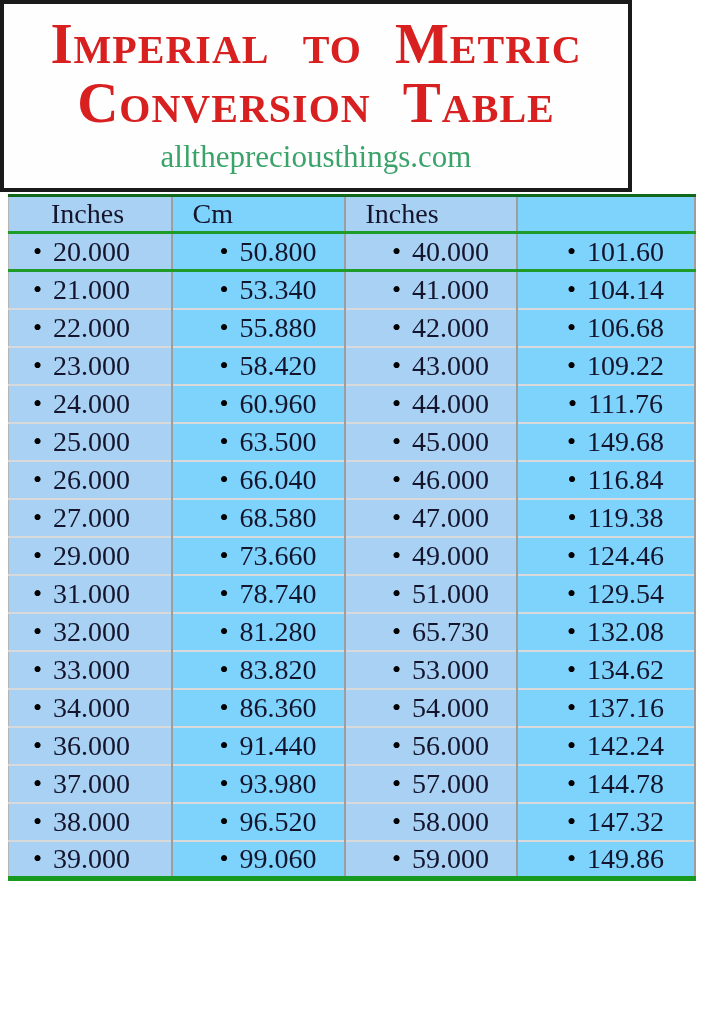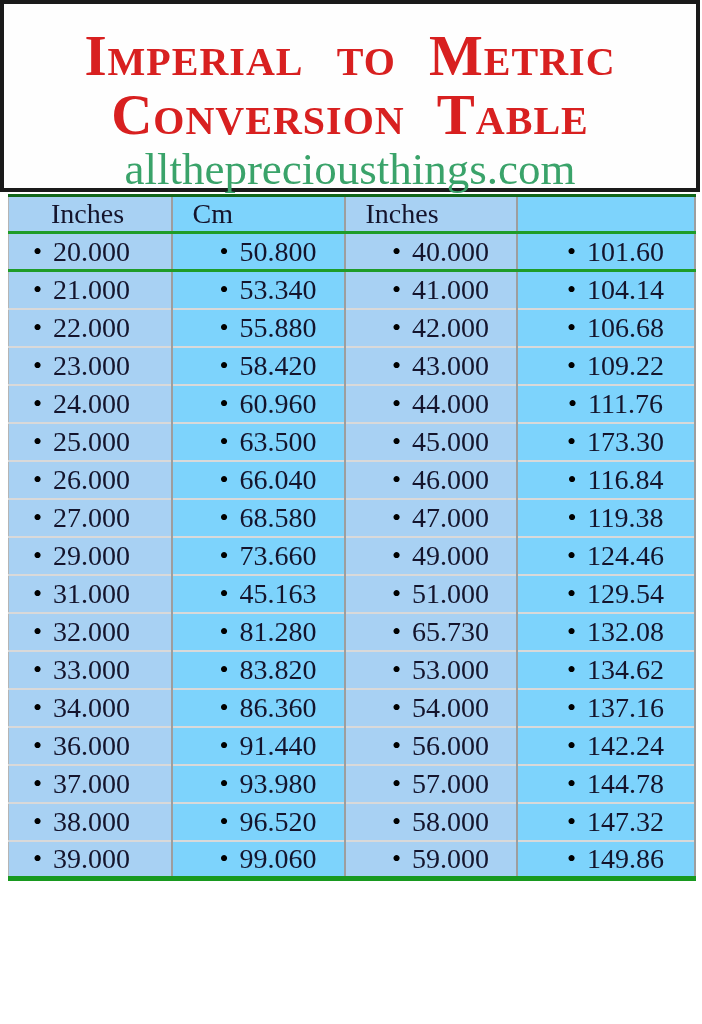--- a/index.html
+++ b/index.html
@@ -4,40 +4,40 @@
 <style>
   * { margin: 0; padding: 0; box-sizing: border-box; }
   html, body {
     width: 702px; height: 1024px;
     background: #ffffff;
     font-family: "Liberation Serif", serif;
     overflow: hidden;
   }
   
   .header-box {
-    width: 700px;
+    width: 632px;
     height: 192px;
     border: 4px solid #1a1a1a;
     background: #fefefe;
     text-align: center;
-    padding-top: 22px;
+    padding-top: 10px;
   }
   .title-line {
     font-variant: small-caps;
     font-weight: bold;
     color: #d82020;
     font-size: 57px;
     line-height: 59px;
     letter-spacing: 1px;
     word-spacing: 18px;
     white-space: nowrap;
   }
   .site-line {
     color: #3aa36a;
-    font-size: 45px;
+    font-size: 31px;
     line-height: 50px;
     letter-spacing: 0px;
   }
   
   .table-wrap { padding: 2px 8px 0 8px; }
   table.conv {
     border-collapse: collapse;
     table-layout: fixed;
     width: 686px;
     border-top: 3px solid #11671a;
@@ -131,21 +131,21 @@
         <tr>
           <td class="c0"><span class="bullet">•</span><span>24.000</span></td>
           <td class="c1"><span class="bullet">•</span><span>60.960</span></td>
           <td class="c2"><span class="bullet">•</span><span>44.000</span></td>
           <td class="c3"><span class="bullet">•</span><span>111.76</span></td>
         </tr>
         <tr>
           <td class="c0"><span class="bullet">•</span><span>25.000</span></td>
           <td class="c1"><span class="bullet">•</span><span>63.500</span></td>
           <td class="c2"><span class="bullet">•</span><span>45.000</span></td>
-          <td class="c3"><span class="bullet">•</span><span>173.30</span></td>
+          <td class="c3"><span class="bullet">•</span><span>149.68</span></td>
         </tr>
         <tr>
           <td class="c0"><span class="bullet">•</span><span>26.000</span></td>
           <td class="c1"><span class="bullet">•</span><span>66.040</span></td>
           <td class="c2"><span class="bullet">•</span><span>46.000</span></td>
           <td class="c3"><span class="bullet">•</span><span>116.84</span></td>
         </tr>
         <tr>
           <td class="c0"><span class="bullet">•</span><span>27.000</span></td>
           <td class="c1"><span class="bullet">•</span><span>68.580</span></td>
@@ -153,21 +153,21 @@
           <td class="c3"><span class="bullet">•</span><span>119.38</span></td>
         </tr>
         <tr>
           <td class="c0"><span class="bullet">•</span><span>29.000</span></td>
           <td class="c1"><span class="bullet">•</span><span>73.660</span></td>
           <td class="c2"><span class="bullet">•</span><span>49.000</span></td>
           <td class="c3"><span class="bullet">•</span><span>124.46</span></td>
         </tr>
         <tr>
           <td class="c0"><span class="bullet">•</span><span>31.000</span></td>
-          <td class="c1"><span class="bullet">•</span><span>45.163</span></td>
+          <td class="c1"><span class="bullet">•</span><span>78.740</span></td>
           <td class="c2"><span class="bullet">•</span><span>51.000</span></td>
           <td class="c3"><span class="bullet">•</span><span>129.54</span></td>
         </tr>
         <tr>
           <td class="c0"><span class="bullet">•</span><span>32.000</span></td>
           <td class="c1"><span class="bullet">•</span><span>81.280</span></td>
           <td class="c2"><span class="bullet">•</span><span>65.730</span></td>
           <td class="c3"><span class="bullet">•</span><span>132.08</span></td>
         </tr>
         <tr>

